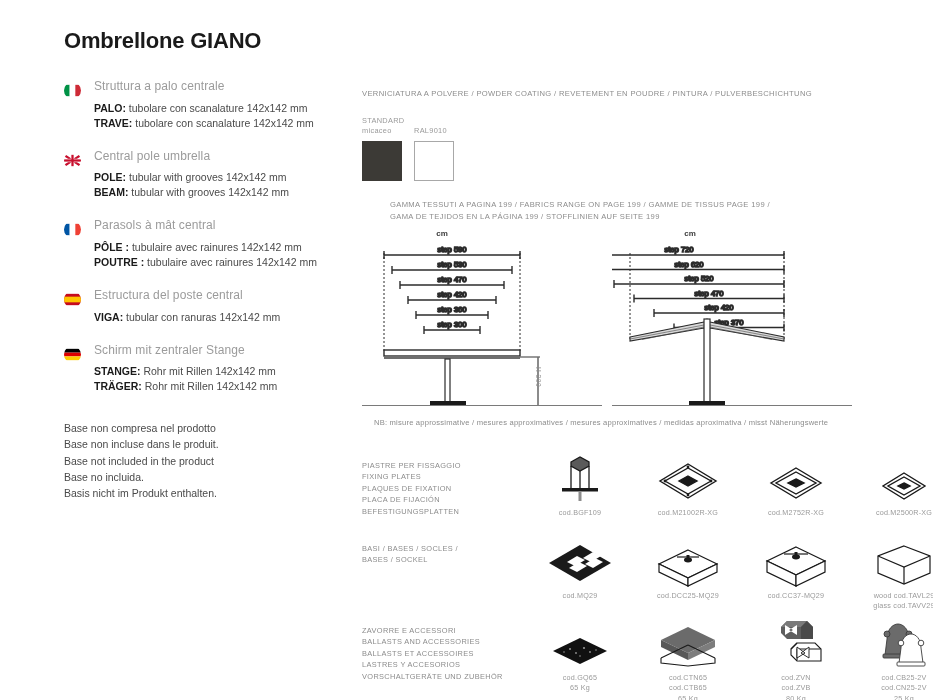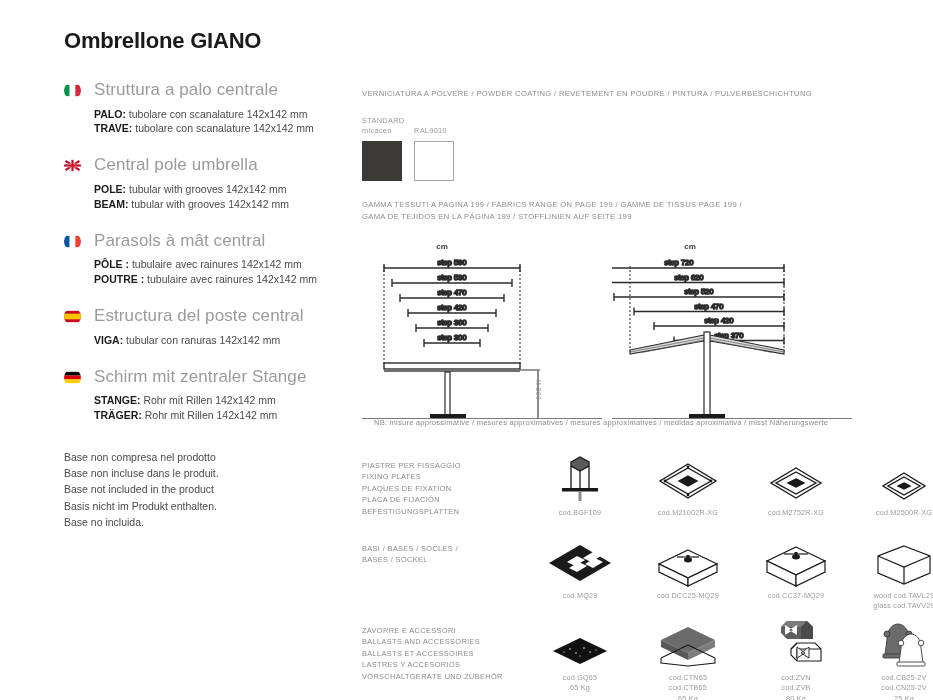--- a/index.html
+++ b/index.html
@@ -22,21 +22,21 @@
 
   .lang-block { margin-bottom: 19px; position: relative; padding-left: 30px; }
   .flag {
     position: absolute; left: 0; top: 2px;
     width: 17px; height: 17px; border-radius: 50%;
     overflow: hidden; display: block;
   }
   .flag svg { display: block; width: 17px; height: 17px; }
 
   .lang-heading {
-    font-size: 17px; color: #9b9b9b; font-weight: normal;
+    font-size: 12px; color: #9b9b9b; font-weight: normal;
     letter-spacing: 0.1px; line-height: 1.15; margin-bottom: 7px;
   }
   .spec-line {
     font-size: 10.5px; line-height: 1.42; color: #4a4a4a;
   }
   .spec-line b { color: #1a1a1a; font-weight: bold; }
 
   .note-block {
     margin-top: 26px; font-size: 10.5px; line-height: 1.55; color: #4a4a4a;
   }
@@ -54,25 +54,25 @@
   .swatch-label {
     font-size: 7.4px; color: #9a9a9a; letter-spacing: 0.3px;
     line-height: 1.35; min-height: 20px;
   }
   .swatch {
     width: 40px; height: 40px; margin-top: 5px;
   }
   .swatch.dark { background: #3c3a36; }
   .swatch.light { background: #ffffff; border: 1px solid #a8a8a8; }
 
-  .fabrics-note { margin-top: 18px; }
+  .fabrics-note { margin-top: 18px; margin-left: 28px; }
 
   
   .diagrams {
-    position: relative; margin-top: 20px; height: 190px; width: 500px;
+    position: relative; margin-top: 7px; height: 190px; width: 500px;
   }
   .diag { position: absolute; top: 0; width: 240px; height: 190px; }
   .diag.left { left: 0; }
   .diag.right { left: 250px; }
   .diag svg { display: block; }
   .cm-label {
     font-size: 8px; font-weight: bold; color: #3c3c3c;
     position: absolute; text-align: center;
   }
 
@@ -171,22 +171,22 @@
           </span>
           <div class="lang-heading">Schirm mit zentraler Stange</div>
           <div class="spec-line"><b>STANGE:</b> Rohr mit Rillen 142x142 mm</div>
           <div class="spec-line"><b>TRÄGER:</b> Rohr mit Rillen 142x142 mm</div>
         </div>
       </div>
     <div class="note-block" id="base-note">
         <div>Base non compresa nel prodotto</div>
         <div>Base non incluse dans le produit.</div>
         <div>Base not included in the product</div>
+        <div>Base no incluida.</div>
         <div>Basis nicht im Produkt enthalten.</div>
-        <div>Base no incluida.</div>
       </div>
   </div>
 
   <div class="right-col">
 
     <div class="micro-head">VERNICIATURA A POLVERE / POWDER COATING / REVETEMENT EN POUDRE / PINTURA / PULVERBESCHICHTUNG</div>
 
     <div class="swatch-area" id="swatch-area">
         <div class="swatch-col">
           <div class="swatch-label">

